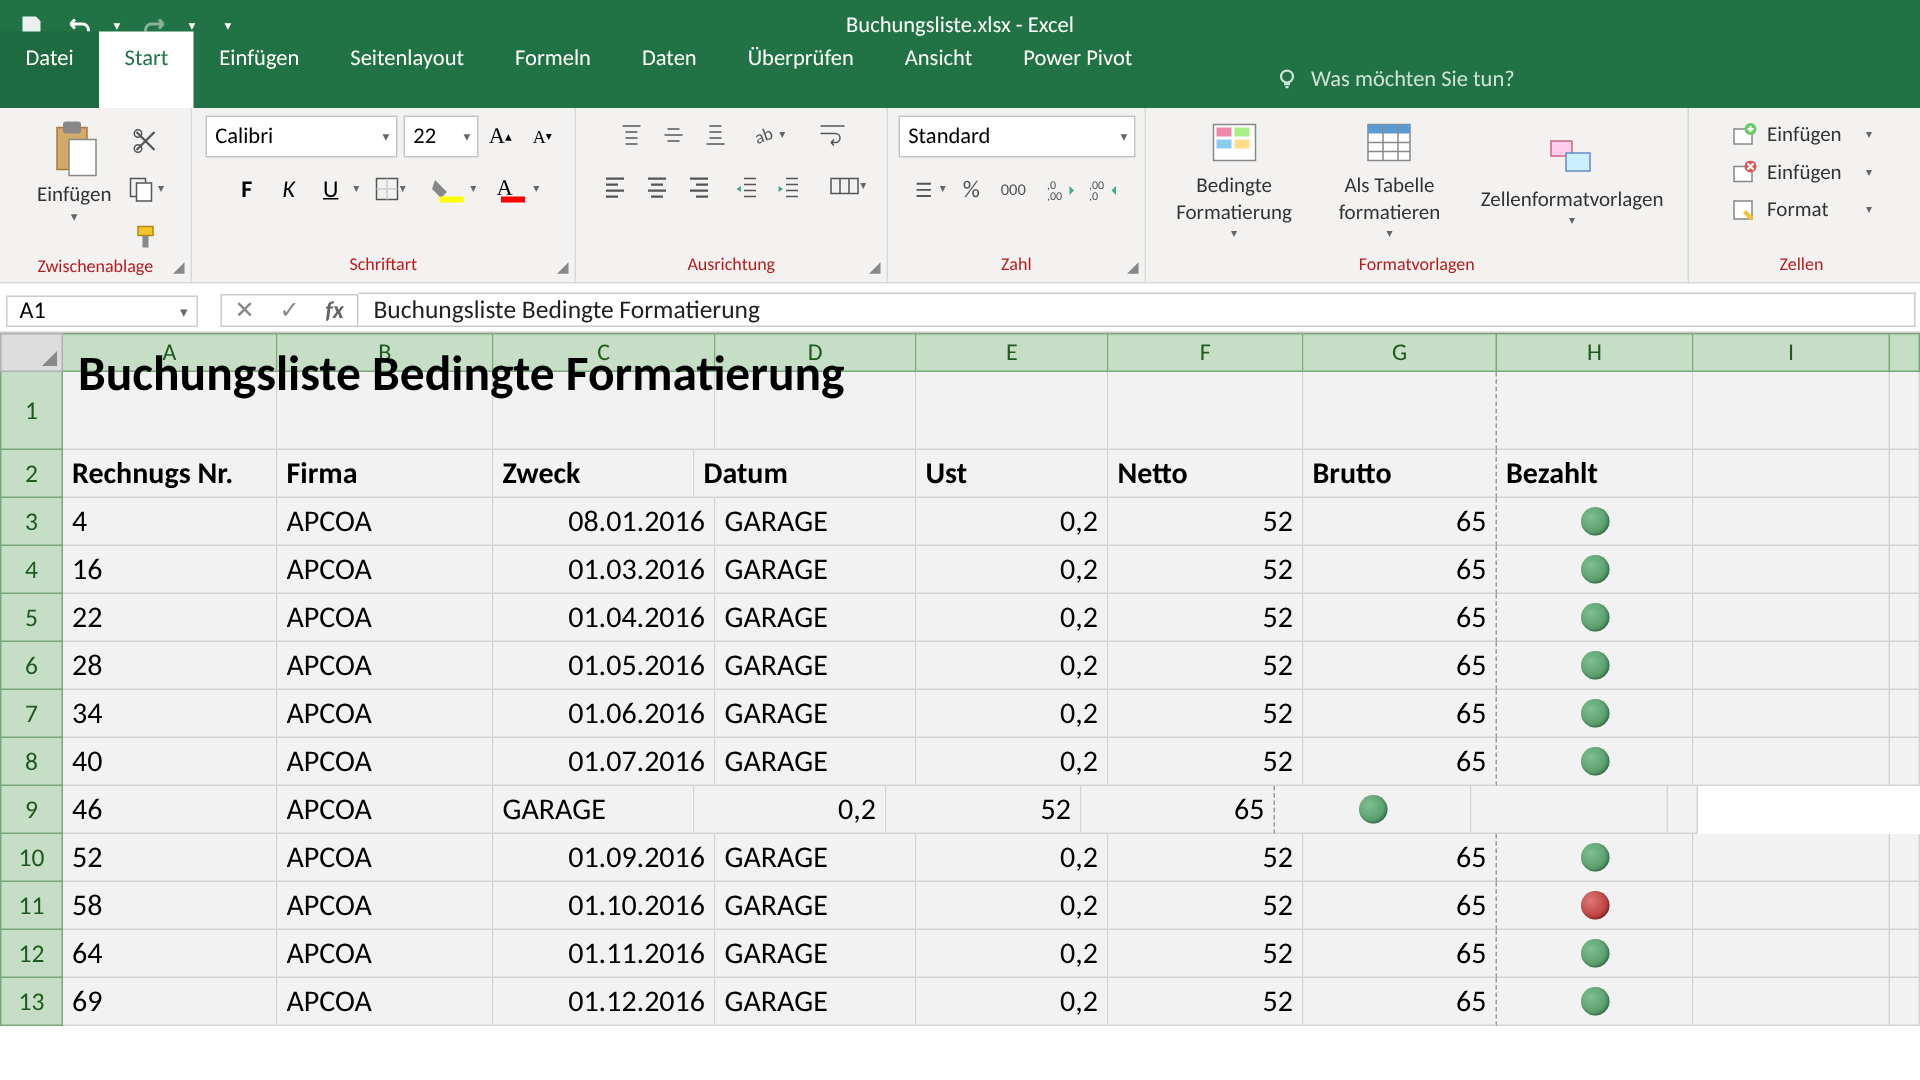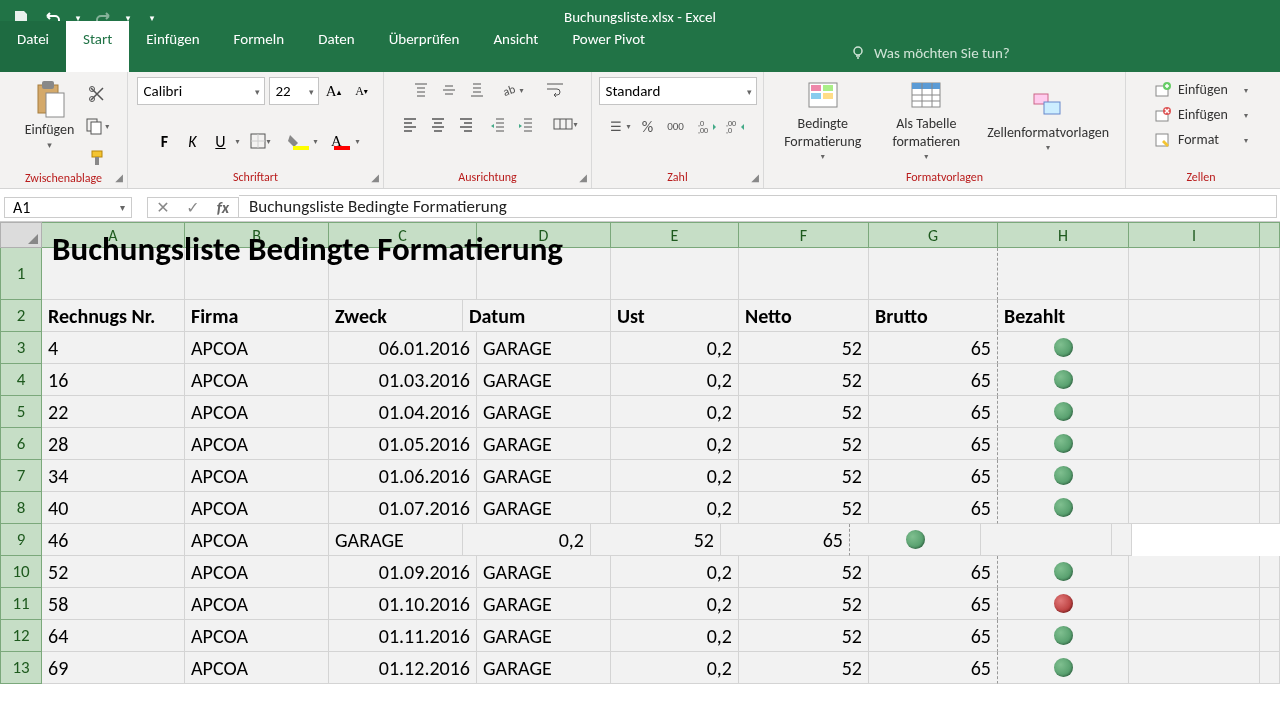--- a/index.html
+++ b/index.html
@@ -85,20 +85,21 @@
     <div class="qat-dd disabled">▾</div>
     <div class="qat-dd" style="margin-left:6px">▾</div>
   </div>
   <div class="title-text">Buchungsliste.xlsx - Excel</div>
 </div>
 
 <div class="tabs">
   <div class="tab file">Datei</div>
   <div class="tab active">Start</div>
   <div class="tab">Einfügen</div>
+  <div class="tab">Seitenlayout</div>
   <div class="tab">Formeln</div>
   <div class="tab">Daten</div>
   <div class="tab">Überprüfen</div>
   <div class="tab">Ansicht</div>
   <div class="tab">Power Pivot</div>
   <div class="tellme">
     <svg width="16" height="16" viewBox="0 0 16 16">
         <circle cx="8" cy="6" r="4" fill="none" stroke="#cfe3d6" stroke-width="1.5"></circle>
         <path stroke="#cfe3d6" stroke-width="1.5" d="M6 11h4M7 13h2"></path>
       </svg>
@@ -142,21 +143,21 @@
           </div>
       </div>
     </div>
     <div class="rgroup-label">
         <span>Zwischenablage</span>
       </div>
     <span class="launcher">◢</span>
   </div>
 
   <div class="rgroup" style="width:256px">
-    <div class="rrow" style="margin-bottom:23px">
+    <div class="rrow" style="margin-bottom:8px">
       <div class="combo" style="width:128px">
           <span>Calibri</span>
           <span class="dd">▾</span>
         </div>
       <div class="combo" style="width:50px;margin-left:2px">
           <span>22</span>
           <span class="dd">▾</span>
         </div>
       <div class="ic" style="font-size:15px;font-family:serif">A<span style="font-size:9px">▴</span></div>
       <div class="ic" style="font-size:12px;font-family:serif">A<span style="font-size:8px">▾</span></div>
@@ -423,21 +424,21 @@
         <div class="cell colF h-hdr">Netto</div>
         <div class="cell colG h-hdr page-border">Brutto</div>
         <div class="cell colH h-hdr">Bezahlt</div>
         <div class="cell colI h-hdr"></div>
         <div class="cell colJ h-hdr"></div>
       </div>
       <div class="grid-row">
         <div class="row-hdr" style="height:32px">3</div>
         <div class="cell colA h-data">4</div>
         <div class="cell colB h-data">APCOA</div>
-        <div class="cell colC h-data ralign">06.01.2016</div>
+        <div class="cell colC h-data ralign">08.01.2016</div>
         <div class="cell colD h-data">GARAGE</div>
         <div class="cell colE h-data ralign">0,2</div>
         <div class="cell colF h-data ralign">52</div>
         <div class="cell colG h-data ralign page-border">65</div>
         <div class="cell colH h-data" style="justify-content:center">
           <div class="dot green"></div>
         </div>
         <div class="cell colI h-data"></div>
         <div class="cell colJ h-data"></div>
       </div>

